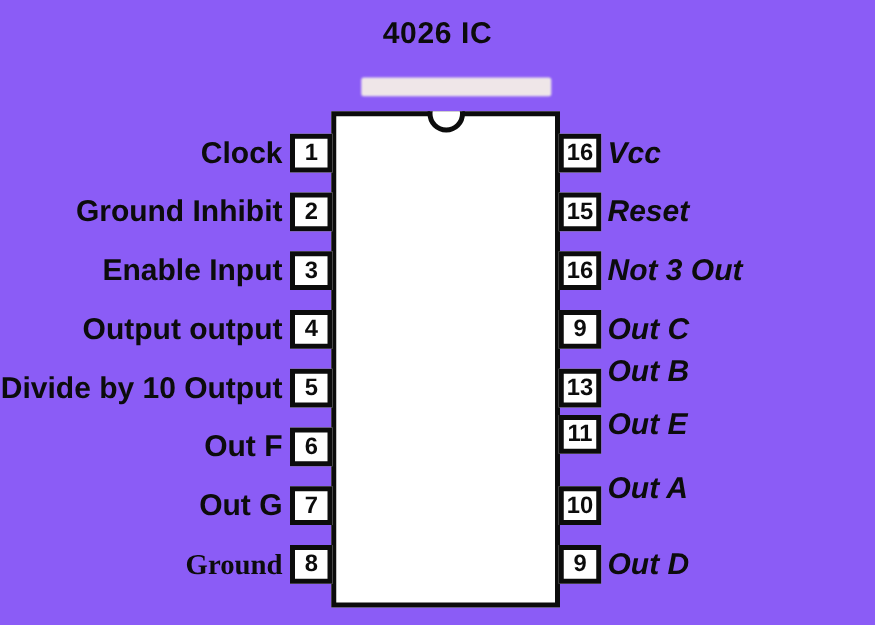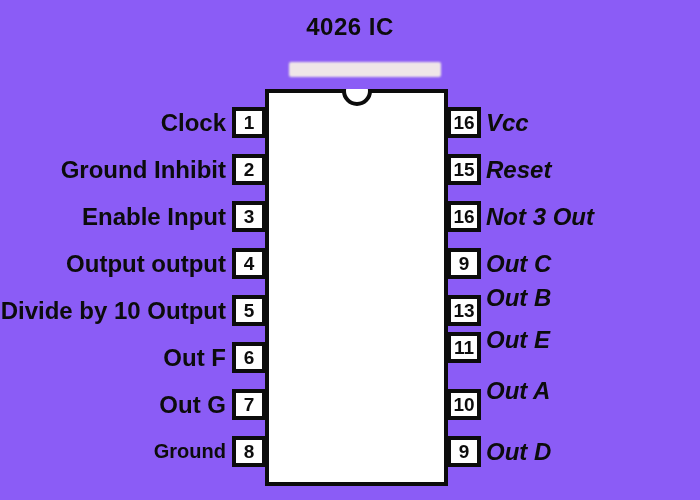--- a/index.html
+++ b/index.html
@@ -75,21 +75,22 @@
     font-weight: 700;
     white-space: nowrap;
     color: #0c0c0c;
   }
   .pin-label.left {
     left: 0;
     width: 226px;
     text-align: right;
   }
   .pin-label.left.big {
-    font-size: 20px;
+    font-size: 23px;
+    font-family: Liberation Serif, serif;
   }
   .pin-label.right {
     left: 486px;
     text-align: left;
     font-style: italic;
   }
   .pin-box {
     position: absolute;
     box-sizing: border-box;
     width: 34px;

